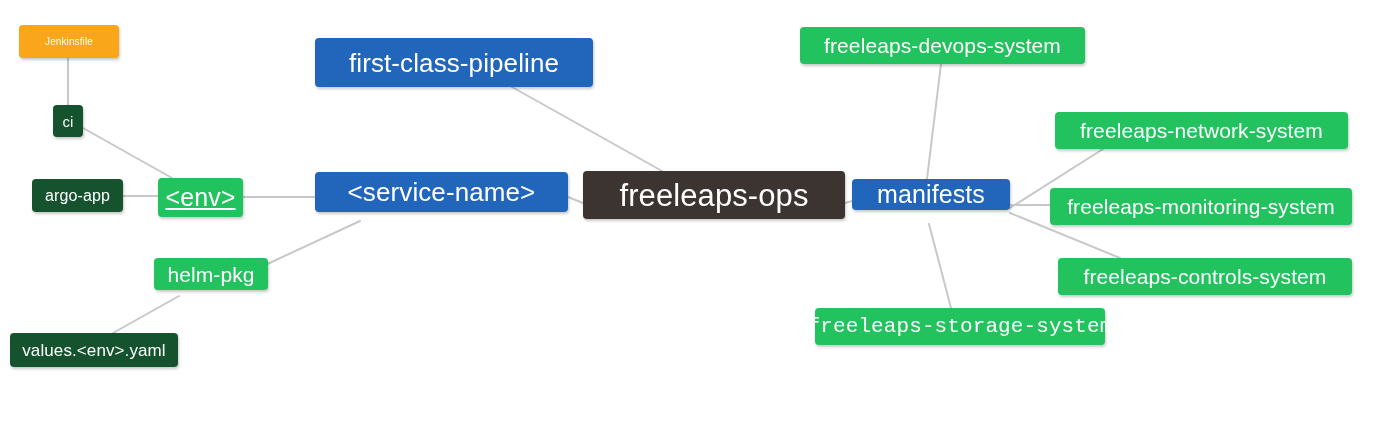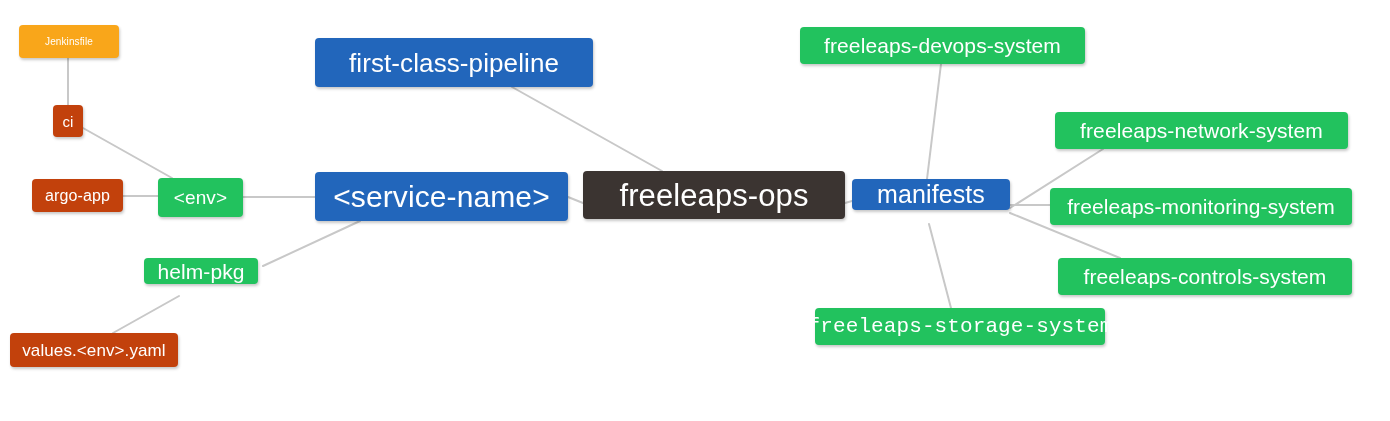--- a/index.html
+++ b/index.html
@@ -38,21 +38,21 @@
     line-height: 1;
     letter-spacing: 0.1px;
     box-shadow: 1px 2px 3px rgba(0,0,0,0.22);
     text-align: center;
     padding: 0 10px;
   }
   .c-blue   { background: #2266bb; }
   .c-green  { background: #22c25e; text-align: right; }
   .c-dark   { background: #3b3431; }
   .c-orange { background: #f9a61a; }
-  .c-red    { background: #c2410c; }
+  .c-red    { background: #14532d; }
 </style>
 </head>
 <body>
 
 <div id="canvas" style="width: 1390px; height: 421px; background: rgb(255, 255, 255);">
   <svg id="edge-layer" viewBox="0 0 1390 421" width="1390" height="421">
       <line x1="583" y1="203" x2="568" y2="197" stroke="#c8c8c8" stroke-width="2" stroke-linecap="round"></line>
       <line x1="662" y1="171" x2="512" y2="87" stroke="#c8c8c8" stroke-width="2" stroke-linecap="round"></line>
       <line x1="845" y1="203" x2="852" y2="201" stroke="#c8c8c8" stroke-width="2" stroke-linecap="round"></line>
       <line x1="315" y1="197" x2="243" y2="197" stroke="#c8c8c8" stroke-width="2" stroke-linecap="round"></line>
@@ -62,25 +62,25 @@
       <line x1="68" y1="105" x2="68" y2="58" stroke="#c8c8c8" stroke-width="2" stroke-linecap="round"></line>
       <line x1="179" y1="296" x2="113" y2="333" stroke="#c8c8c8" stroke-width="2" stroke-linecap="round"></line>
       <line x1="927" y1="179" x2="941" y2="64" stroke="#c8c8c8" stroke-width="2" stroke-linecap="round"></line>
       <line x1="1010" y1="208" x2="1103" y2="149" stroke="#c8c8c8" stroke-width="2" stroke-linecap="round"></line>
       <line x1="1010" y1="205" x2="1050" y2="205" stroke="#c8c8c8" stroke-width="2" stroke-linecap="round"></line>
       <line x1="1010" y1="213" x2="1120" y2="258" stroke="#c8c8c8" stroke-width="2" stroke-linecap="round"></line>
       <line x1="929" y1="224" x2="951" y2="308" stroke="#c8c8c8" stroke-width="2" stroke-linecap="round"></line>
     </svg>
   <div id="node-layer">
       <div class="node c-dark" style="left: 583px; top: 171px; width: 262px; height: 48px; font-size: 31px;">freeleaps-ops</div>
-      <div class="node c-blue" style="left: 315px; top: 172px; width: 253px; height: 49px; font-size: 30px;">&lt;service-name&gt;</div>
+      <div class="node c-blue" style="left: 315px; top: 172px; width: 253px; height: 40px; font-size: 26px;">&lt;service-name&gt;</div>
       <div class="node c-blue" style="left: 315px; top: 38px; width: 278px; height: 49px; font-size: 26px;">first-class-pipeline</div>
       <div class="node c-blue" style="left: 852px; top: 179px; width: 158px; height: 31px; font-size: 25px;">manifests</div>
-      <div class="node c-green" style="left: 158px; top: 178px; width: 85px; height: 39px; font-size: 19px;">&lt;env&gt;</div>
-      <div class="node c-green" style="left: 144px; top: 258px; width: 114px; height: 26px; font-size: 21px;">helm-pkg</div>
+      <div class="node c-green" style="left: 158px; top: 178px; width: 85px; height: 39px; font-size: 25px; text-decoration: underline;">&lt;env&gt;</div>
+      <div class="node c-green" style="left: 154px; top: 258px; width: 114px; height: 32px; font-size: 21px;">helm-pkg</div>
       <div class="node c-orange" style="left: 19px; top: 25px; width: 100px; height: 33px; font-size: 10px;">Jenkinsfile</div>
       <div class="node c-red" style="left: 53px; top: 105px; width: 30px; height: 32px; font-size: 15px;">ci</div>
       <div class="node c-red" style="left: 32px; top: 179px; width: 91px; height: 33px; font-size: 16px;">argo-app</div>
       <div class="node c-red" style="left: 10px; top: 333px; width: 168px; height: 34px; font-size: 17px;">values.&lt;env&gt;.yaml</div>
       <div class="node c-green" style="left: 800px; top: 27px; width: 285px; height: 37px; font-size: 21px;">freeleaps-devops-system</div>
       <div class="node c-green" style="left: 1055px; top: 112px; width: 293px; height: 37px; font-size: 21px;">freeleaps-network-system</div>
       <div class="node c-green" style="left: 1050px; top: 188px; width: 302px; height: 37px; font-size: 21px;">freeleaps-monitoring-system</div>
       <div class="node c-green" style="left: 1058px; top: 258px; width: 294px; height: 37px; font-size: 21px;">freeleaps-controls-system</div>
       <div class="node c-green" style="left: 815px; top: 308px; width: 290px; height: 37px; font-size: 21px; font-family: Liberation Mono, monospace;">freeleaps-storage-system</div>
     </div>

